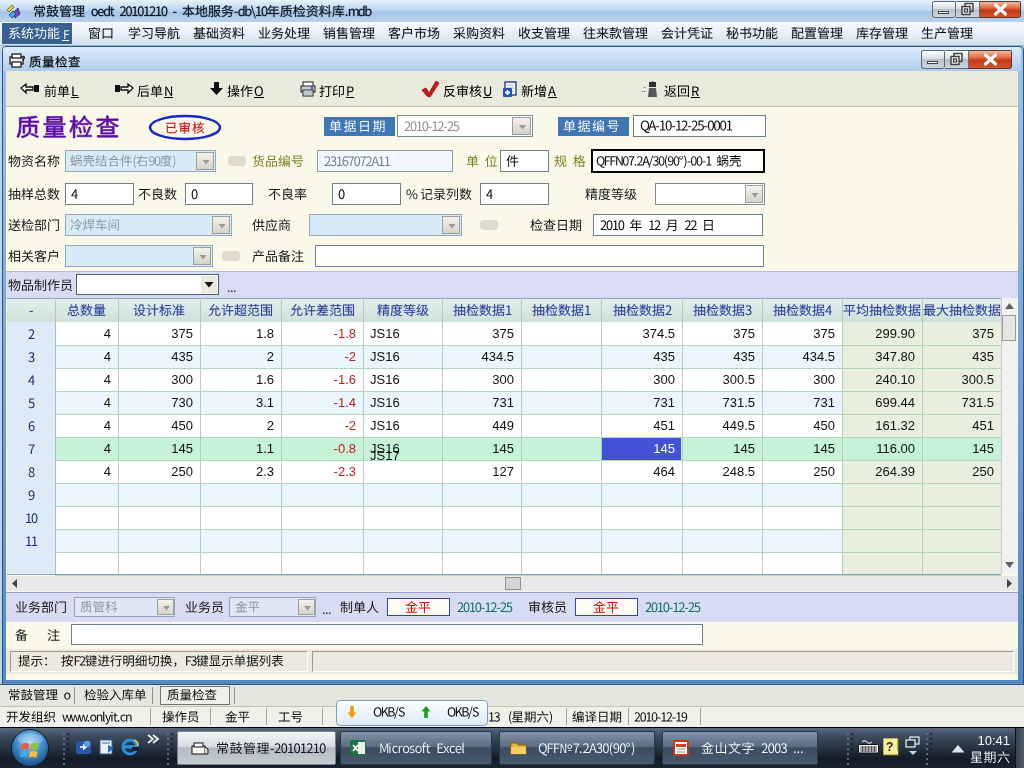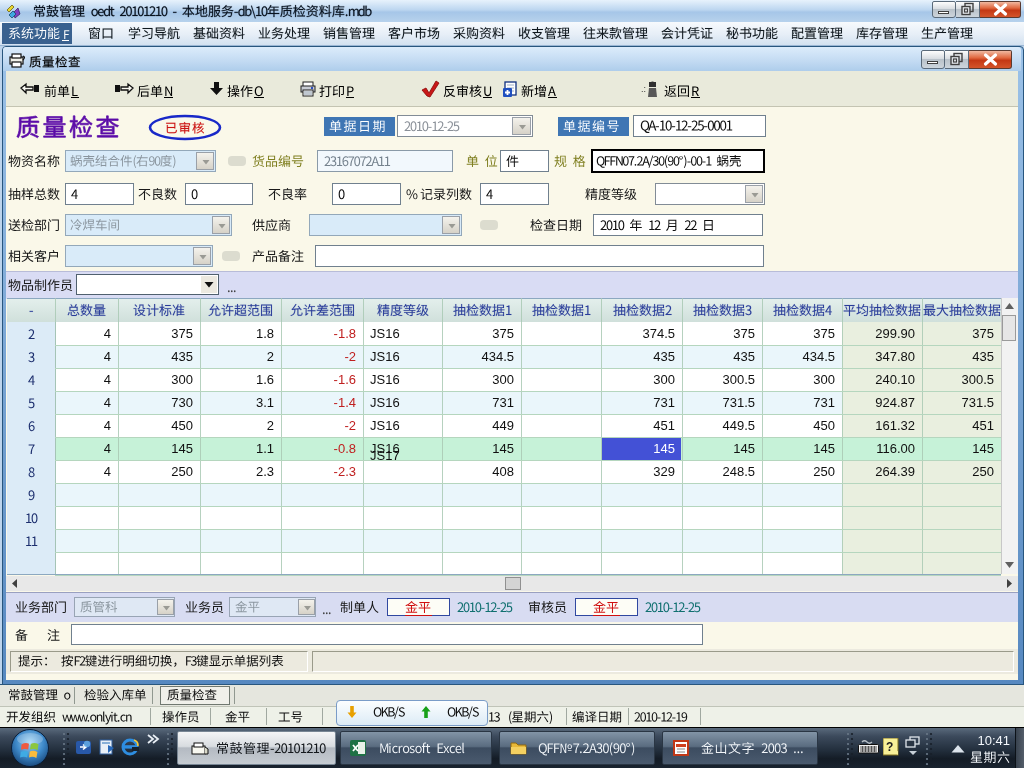--- a/index.html
+++ b/index.html
@@ -1135,21 +1135,21 @@
     <div class="ab num" style="left:924px;top:372px;width:70px;height:17px">300.5</div>
     <div class="ab num" style="left:57px;top:395px;width:54px;height:17px">4</div>
     <div class="ab num" style="left:120px;top:395px;width:73px;height:17px">730</div>
     <div class="ab num" style="left:202px;top:395px;width:72px;height:17px">3.1</div>
     <div class="ab num red" style="left:283px;top:395px;width:73px;height:17px">-1.4</div>
     <div class="ab numl" style="left:370px;top:395px;width:69px;height:17px">JS16</div>
     <div class="ab num" style="left:444px;top:395px;width:70px;height:17px">731</div>
     <div class="ab num" style="left:603px;top:395px;width:72px;height:17px">731</div>
     <div class="ab num" style="left:684px;top:395px;width:71px;height:17px">731.5</div>
     <div class="ab num" style="left:764px;top:395px;width:71px;height:17px">731</div>
-    <div class="ab num" style="left:844px;top:395px;width:71px;height:17px">924.87</div>
+    <div class="ab num" style="left:844px;top:395px;width:71px;height:17px">699.44</div>
     <div class="ab num" style="left:924px;top:395px;width:70px;height:17px">731.5</div>
     <div class="ab num" style="left:57px;top:418px;width:54px;height:17px">4</div>
     <div class="ab num" style="left:120px;top:418px;width:73px;height:17px">450</div>
     <div class="ab num" style="left:202px;top:418px;width:72px;height:17px">2</div>
     <div class="ab num red" style="left:283px;top:418px;width:73px;height:17px">-2</div>
     <div class="ab numl" style="left:370px;top:418px;width:69px;height:17px">JS16</div>
     <div class="ab num" style="left:444px;top:418px;width:70px;height:17px">449</div>
     <div class="ab num" style="left:603px;top:418px;width:72px;height:17px">451</div>
     <div class="ab num" style="left:684px;top:418px;width:71px;height:17px">449.5</div>
     <div class="ab num" style="left:764px;top:418px;width:71px;height:17px">450</div>
@@ -1164,22 +1164,22 @@
     <div class="ab num wht" style="left:603px;top:441px;width:72px;height:17px">145</div>
     <div class="ab num" style="left:684px;top:441px;width:71px;height:17px">145</div>
     <div class="ab num" style="left:764px;top:441px;width:71px;height:17px">145</div>
     <div class="ab num" style="left:844px;top:441px;width:71px;height:17px">116.00</div>
     <div class="ab num" style="left:924px;top:441px;width:70px;height:17px">145</div>
     <div class="ab num" style="left:57px;top:464px;width:54px;height:17px">4</div>
     <div class="ab num" style="left:120px;top:464px;width:73px;height:17px">250</div>
     <div class="ab num" style="left:202px;top:464px;width:72px;height:17px">2.3</div>
     <div class="ab num red" style="left:283px;top:464px;width:73px;height:17px">-2.3</div>
     <div class="ab numl" style="left:370px;top:448px;width:69px;height:17px">JS17</div>
-    <div class="ab num" style="left:444px;top:464px;width:70px;height:17px">408</div>
-    <div class="ab num" style="left:603px;top:464px;width:72px;height:17px">329</div>
+    <div class="ab num" style="left:444px;top:464px;width:70px;height:17px">127</div>
+    <div class="ab num" style="left:603px;top:464px;width:72px;height:17px">464</div>
     <div class="ab num" style="left:684px;top:464px;width:71px;height:17px">248.5</div>
     <div class="ab num" style="left:764px;top:464px;width:71px;height:17px">250</div>
     <div class="ab num" style="left:844px;top:464px;width:71px;height:17px">264.39</div>
     <div class="ab num" style="left:924px;top:464px;width:70px;height:17px">250</div>
     <div class="ab" style="left:1001px;top:298px;width:16px;height:276px;background:#f2f2f2;border-left:1px solid #c8c8c8"></div>
     <svg class="ab" style="left:1002px;top:299px" width="15" height="14">
       <path d="M7.5 4 L12 10 L3 10 Z" fill="#606060"></path>
     </svg>
     <svg class="ab" style="left:1002px;top:558px" width="15" height="14">
       <path d="M7.5 10 L12 4 L3 4 Z" fill="#606060"></path>

